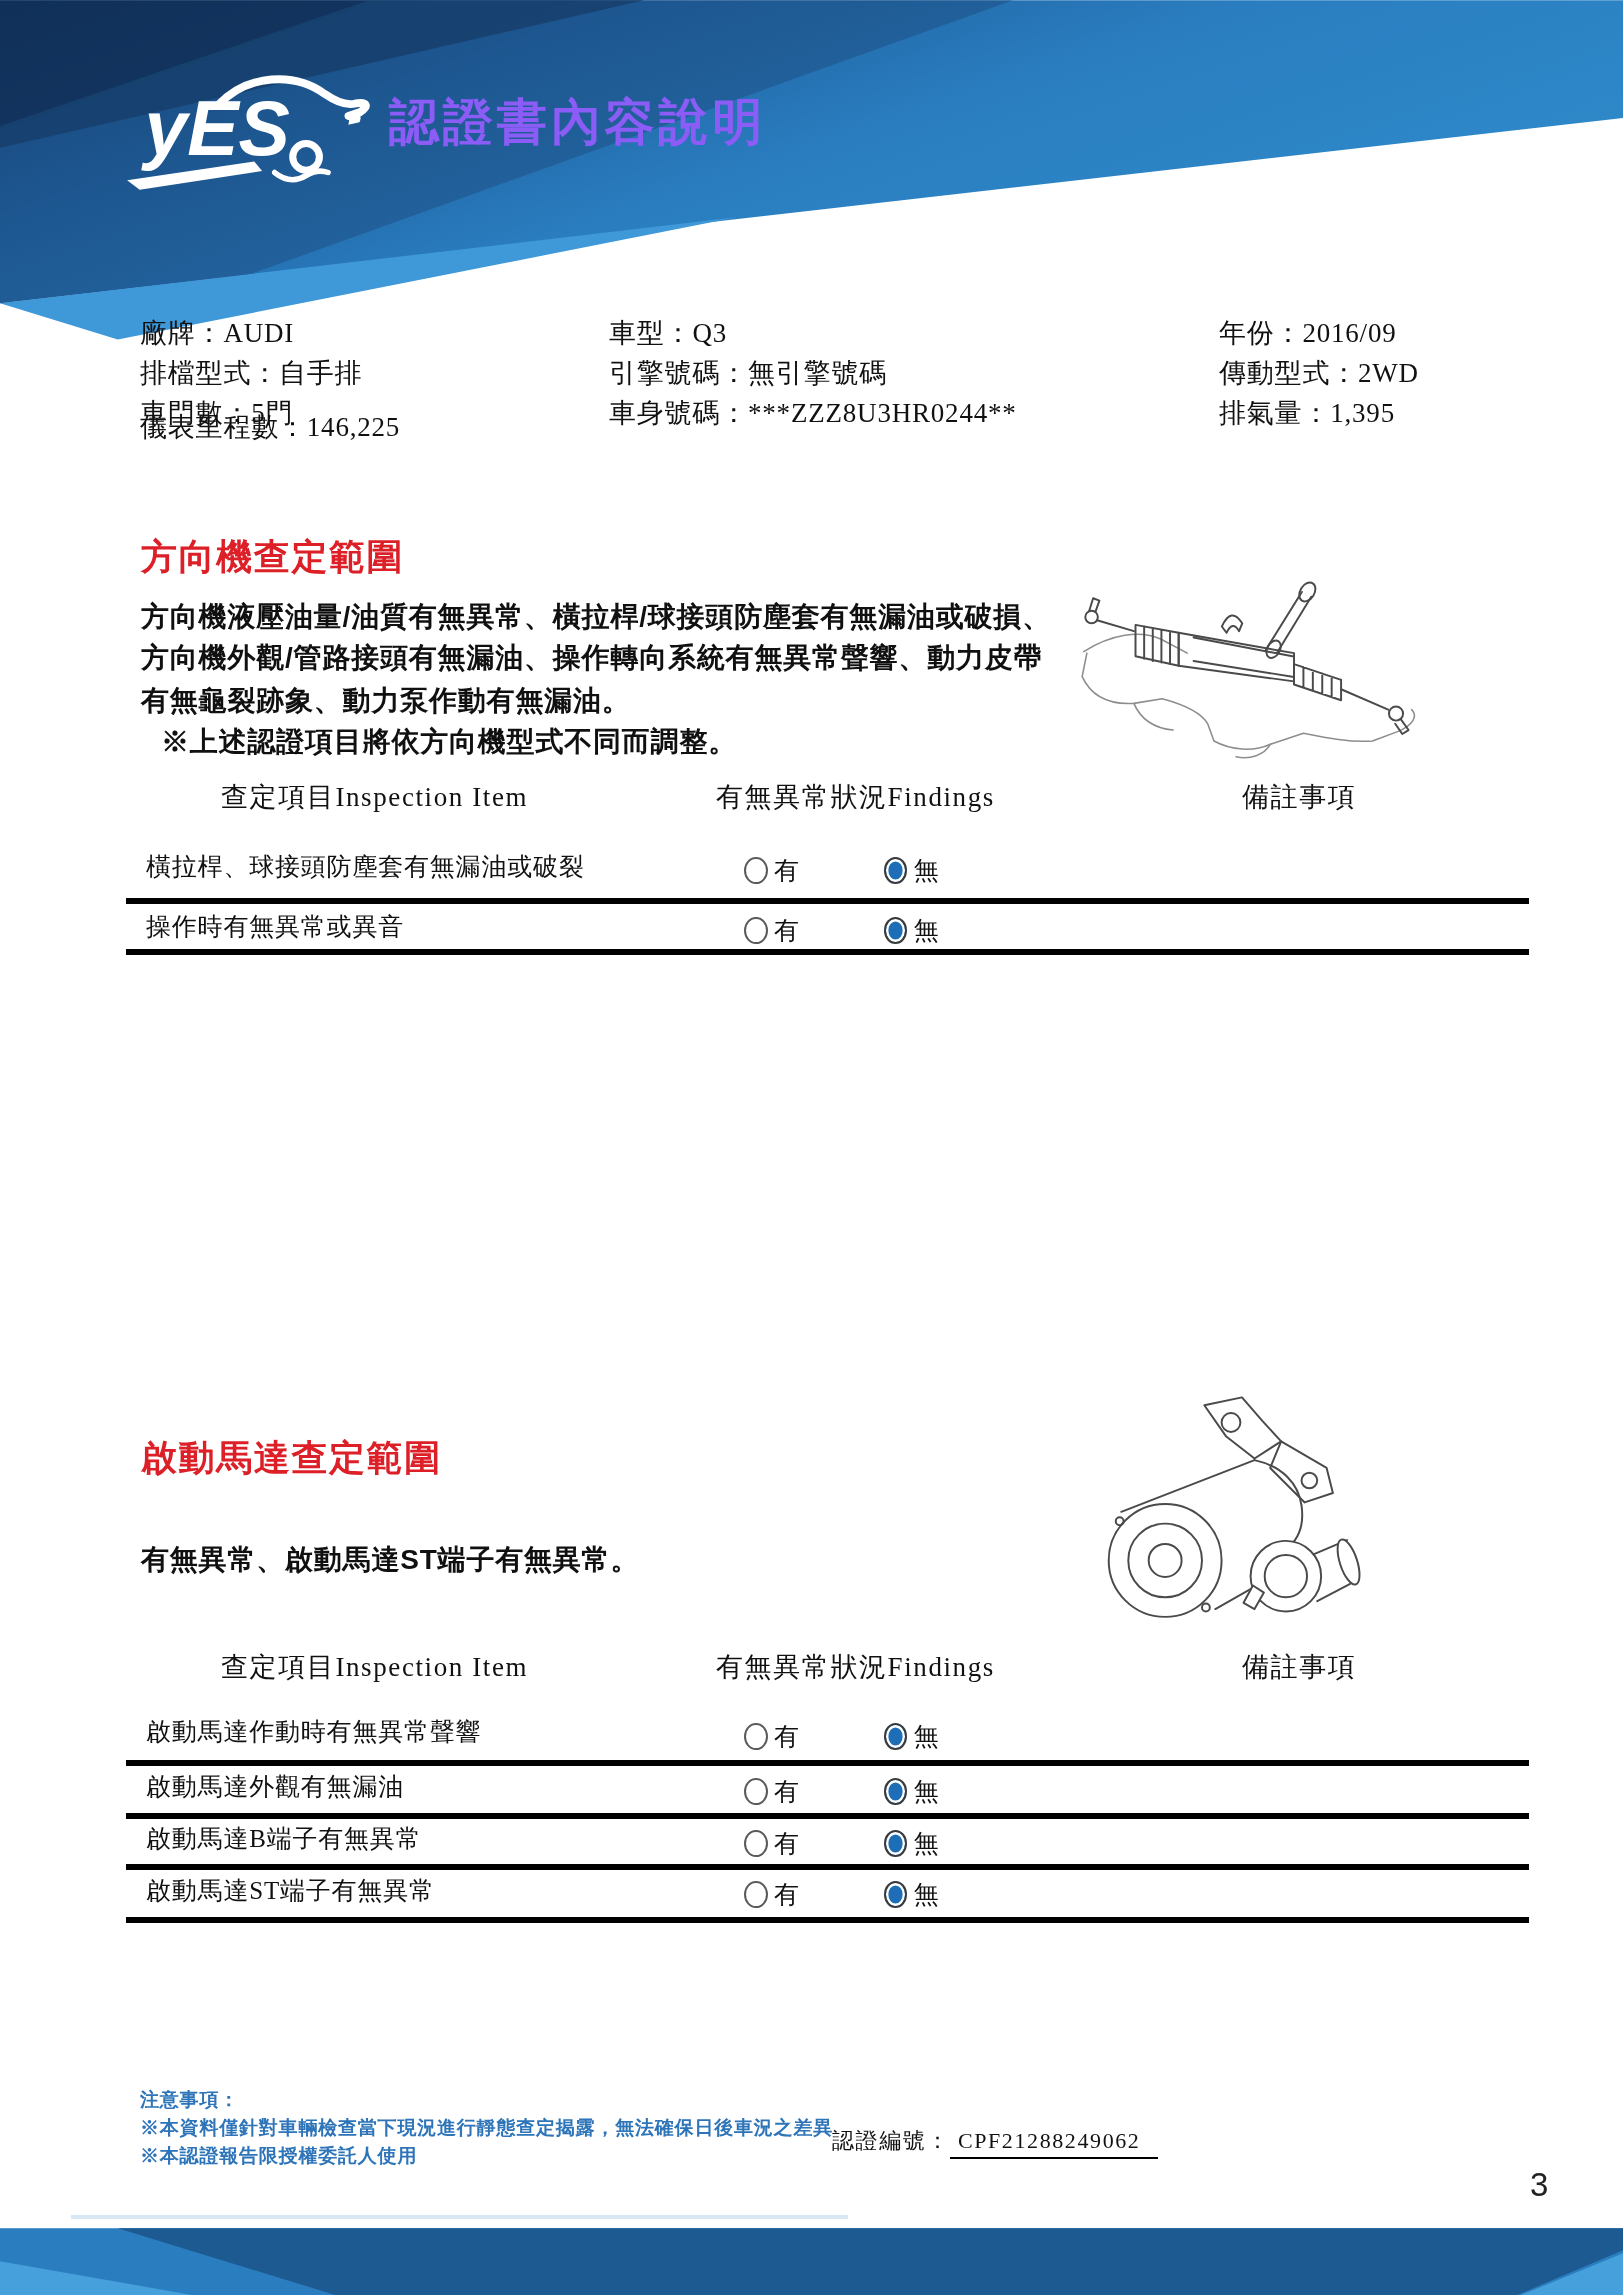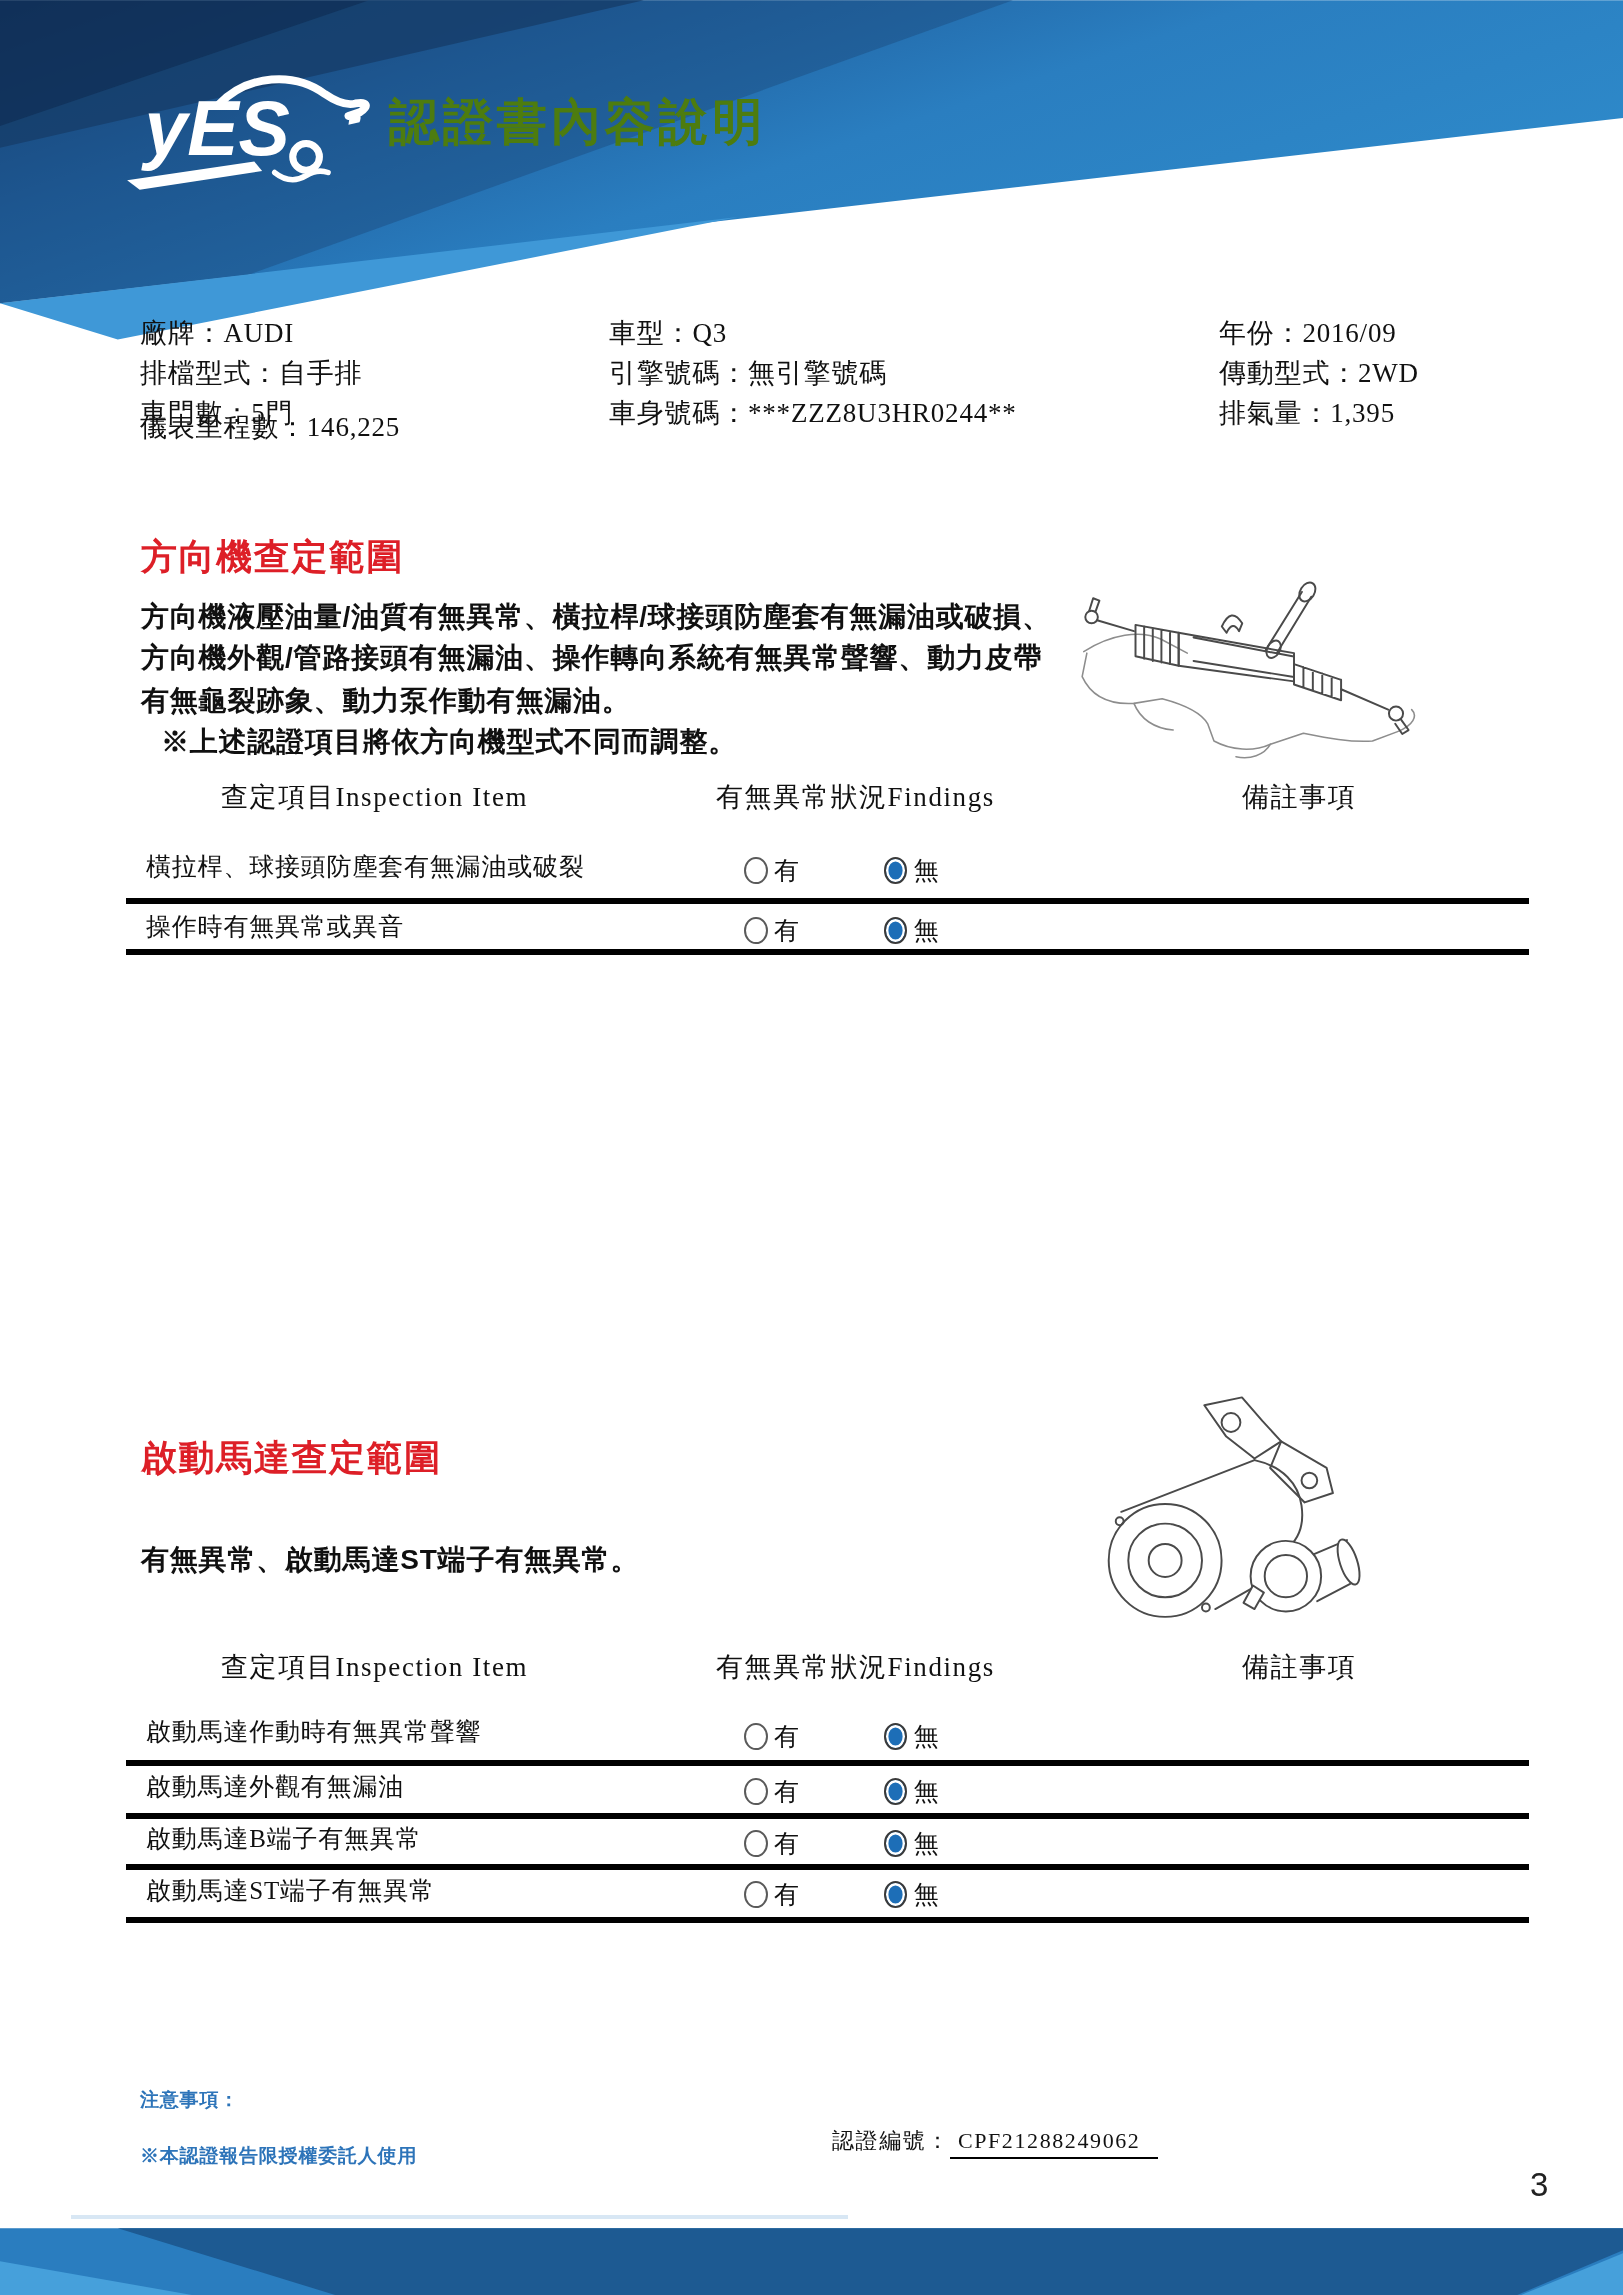--- a/index.html
+++ b/index.html
@@ -1,21 +1,21 @@
 <!DOCTYPE html>
 <html style="font-size:12.6px"><head>
 <meta charset="utf-8">
 <style>
   html,body{margin:0;padding:0;background:#ffffff;}
   .page{position:relative;width:1623px;height:2295px;background:#ffffff;overflow:hidden;
         font-family:"Liberation Serif",serif;color:#111;}
   .abs{position:absolute;white-space:nowrap;line-height:1.15;}
   
   .banner-title{font-family:"Liberation Sans",sans-serif;font-weight:bold;font-size:50px;
-                color:#4d7c0f;letter-spacing:3.9px;}
+                color:#8b5cf6;letter-spacing:3.9px;}
   
   .vcell{font-size:27px;letter-spacing:0.8px;}
   
   .sec-title{font-family:"Liberation Sans",sans-serif;font-weight:bold;font-size:36px;
              color:#dd1f27;letter-spacing:1.6px;}
   .sec-desc{font-family:"Liberation Sans",sans-serif;font-weight:bold;font-size:28px;
             color:#101010;letter-spacing:0.8px;}
   
   .thead{font-size:27px;letter-spacing:1.6px;}
   .titem{font-size:25px;letter-spacing:0.8px;}
@@ -193,20 +193,21 @@
   <div class="radio-group" style="left:744px;top:1878px;">
     <span class="radio"></span>
     <span class="radio-label">有</span>
     <span class="gap"></span>
     <span class="radio sel"></span>
     <span class="radio-label">無</span>
   </div>
   <div class="divider" style="top:1917px;"></div>
 
   <div class="abs note" style="left:140px;top:2089px;">注意事項：</div>
+  <div class="abs note" style="left:140px;top:2117px;">※本資料僅針對車輛檢查當下現況進行靜態查定揭露，無法確保日後車況之差異</div>
   <div class="abs note" style="left:140px;top:2145px;">※本認證報告限授權委託人使用</div>
 
   <div class="abs cert" style="left:832px;top:2128px;">
     <span>認證編號：</span><span class="cert-num">CPF21288249062</span>
   </div>
 
   <div class="thinline" style="left:71px;top:2215px;width:777px;height:3.9px;"></div>
 
   <div class="abs pagenum" style="left:1530px;top:2166px;">3</div>
 

